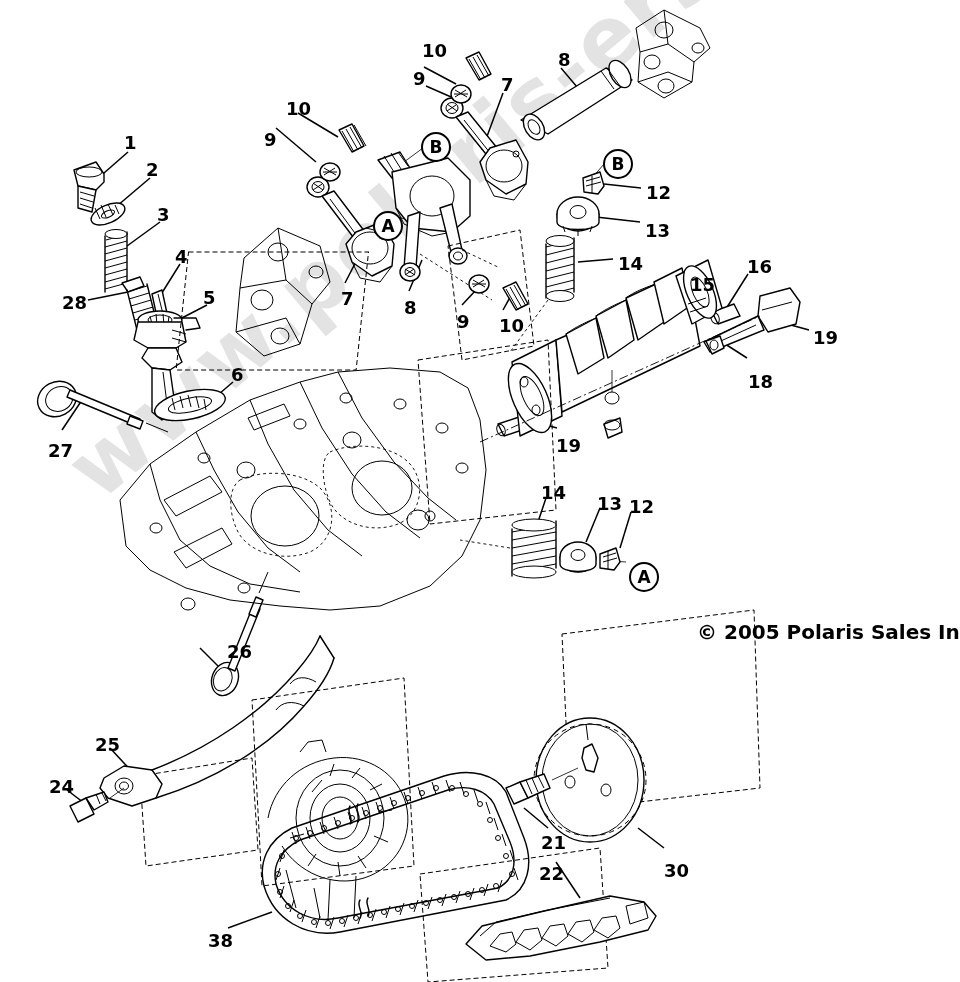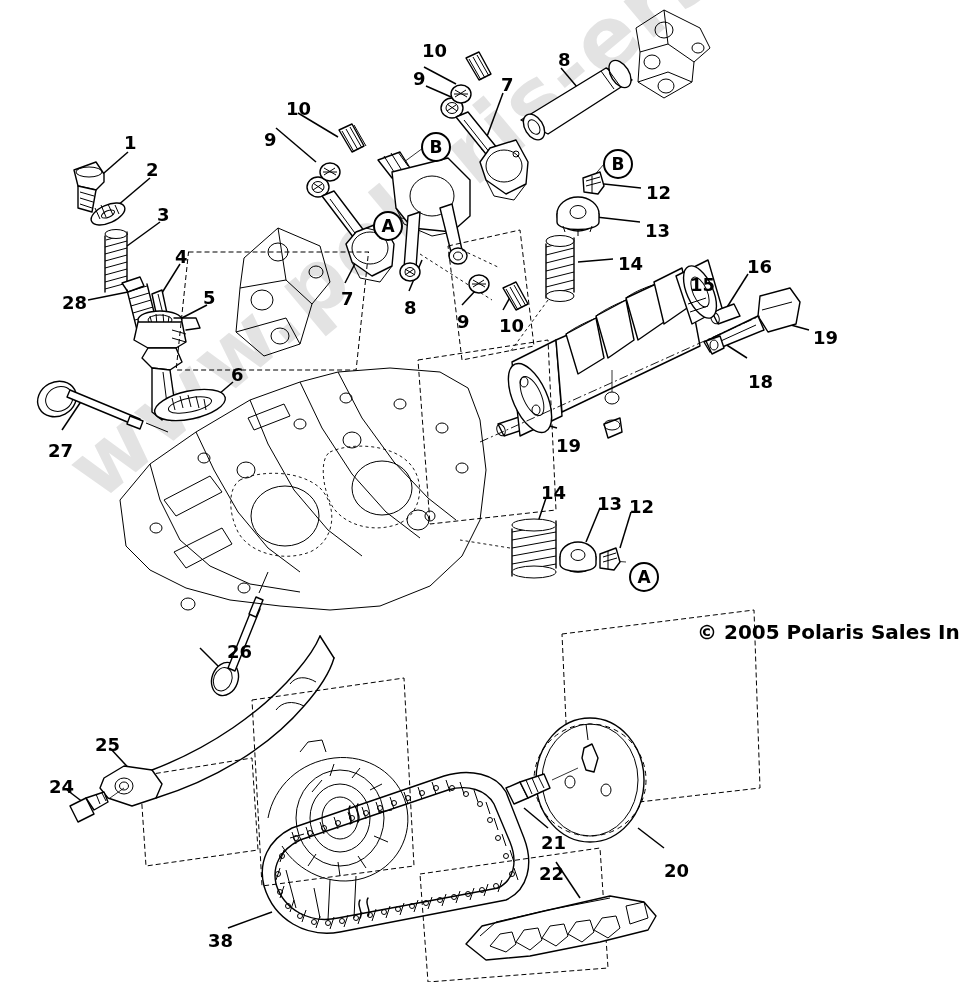--- a/index.html
+++ b/index.html
@@ -577,21 +577,21 @@
       <div class="lbl" style="left: 499px; top: 317px;">10</div>
       <div class="lbl" style="left: 558px; top: 51px;">8</div>
       <div class="lbl" style="left: 646px; top: 184px;">12</div>
       <div class="lbl" style="left: 645px; top: 222px;">13</div>
       <div class="lbl" style="left: 618px; top: 255px;">14</div>
       <div class="lbl" style="left: 690px; top: 276px;">15</div>
       <div class="lbl" style="left: 747px; top: 258px;">16</div>
       <div class="lbl" style="left: 813px; top: 329px;">19</div>
       <div class="lbl" style="left: 748px; top: 373px; text-align: center;">18</div>
       <div class="lbl" style="left: 556px; top: 437px;">19</div>
-      <div class="lbl" style="left: 664px; top: 862px;">20</div>
+      <div class="lbl" style="left: 664px; top: 862px;">30</div>
       <div class="lbl" style="left: 541px; top: 834px;">21</div>
       <div class="lbl" style="left: 539px; top: 865px;">22</div>
       <div class="lbl" style="left: 208px; top: 932px;">38</div>
       <div class="lbl" style="left: 49px; top: 778px;">24</div>
       <div class="lbl" style="left: 95px; top: 736px;">25</div>
       <div class="lbl" style="left: 183px; top: 643px; margin-left: 44px;">26</div>
       <div class="lbl" style="left: 48px; top: 442px;">27</div>
       <div class="lbl" style="left: 62px; top: 294px;">28</div>
       <div class="lbl" style="left: 541px; top: 484px;">14</div>
       <div class="lbl" style="left: 597px; top: 495px;">13</div>

